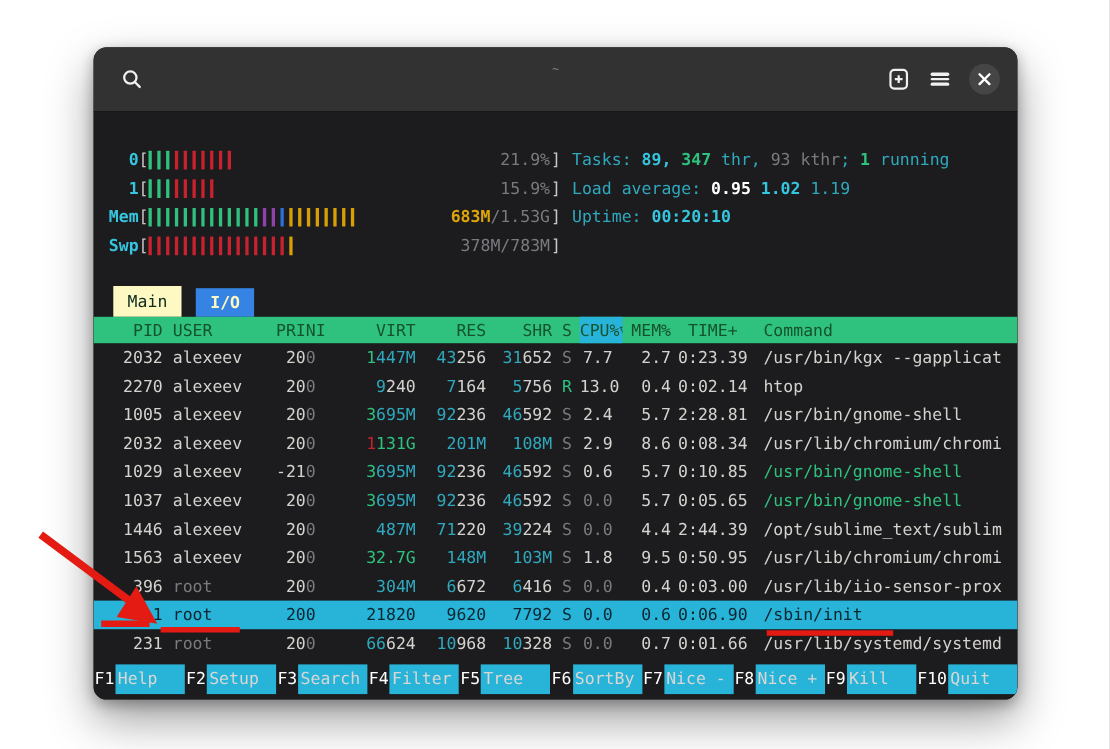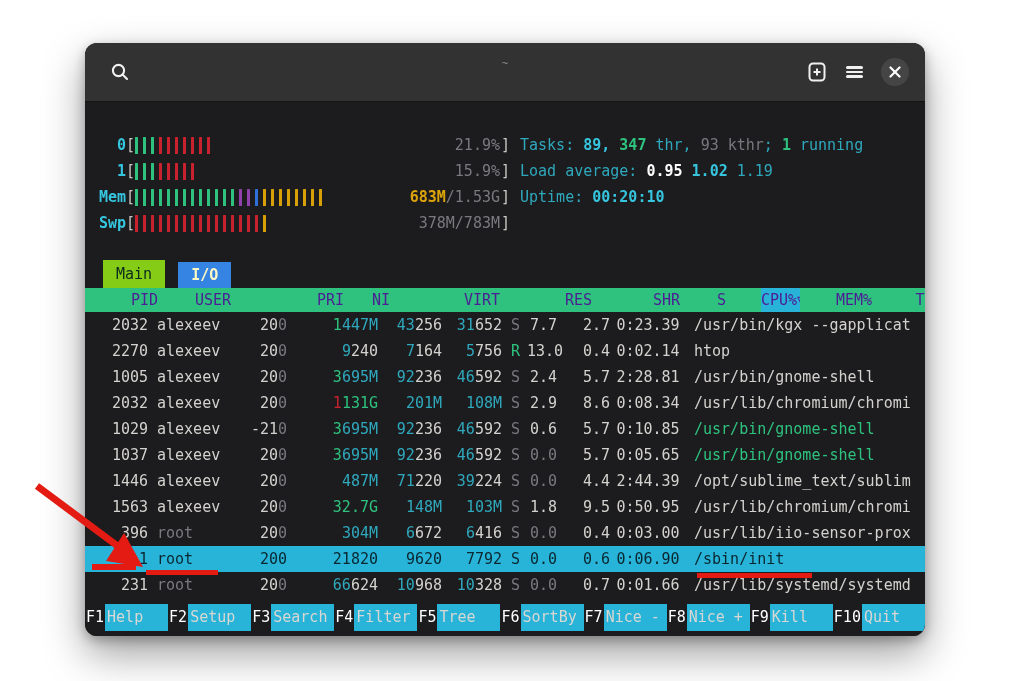--- a/index.html
+++ b/index.html
@@ -41,24 +41,24 @@
   .m-bars{display:flex;gap:5px;align-items:center;}
   .m-bar{width:3px;height:17px;border-radius:0.5px;}
   .b-green{background:#2ec27e;}.b-red{background:#c8222e;}.b-yellow{background:#d9a006;}
   .b-purple{background:#9141ac;}.b-blue{background:#2f6fd8;}
   .m-value{position:absolute;right:1px;top:0;line-height:26px;white-space:pre;}
   .info{flex:1;padding-left:8px;}
   .info-line{height:26px;line-height:26px;white-space:pre;}
   
   .tabs{margin-top:24px;padding-left:18px;display:flex;gap:13px;align-items:flex-end;height:28px;}
   .tab{padding:0 13px;white-space:pre;}
-  .tab.active{background:#84cc16;color:#0d2b1e;height:28px;line-height:28px;}
+  .tab.active{background:#fef9c3;color:#0d2b1e;height:28px;line-height:28px;}
   .tab.inactive{background:#3584e4;color:#fef9c3;height:26px;line-height:26px;font-weight:bold;}
   
-  .thead{display:flex;background:#2ec27e;color:#4c1d95;height:24px;line-height:24px;padding-left:23px;gap:28px;}
+  .thead{display:flex;background:#2ec27e;color:#14532d;height:24px;line-height:24px;padding-left:13px;}
   .proc-row{display:flex;height:26px;line-height:26px;padding-left:13px;}
   .proc-row.sel{background:#28b4d9;}
   .proc-row.sel .seg{color:#0a2730 !important;font-weight:normal !important;}
   .cell{white-space:pre;overflow:hidden;box-sizing:border-box;flex:0 0 auto;}
   .c-pid{width:50px;text-align:right;}
   .c-user{width:86px;padding-left:9px;text-align:left;}
   .c-pri{width:44px;text-align:right;}
   .c-ni{width:34px;}
   .c-virt{width:66px;text-align:right;}
   .c-res{width:64px;text-align:right;}

